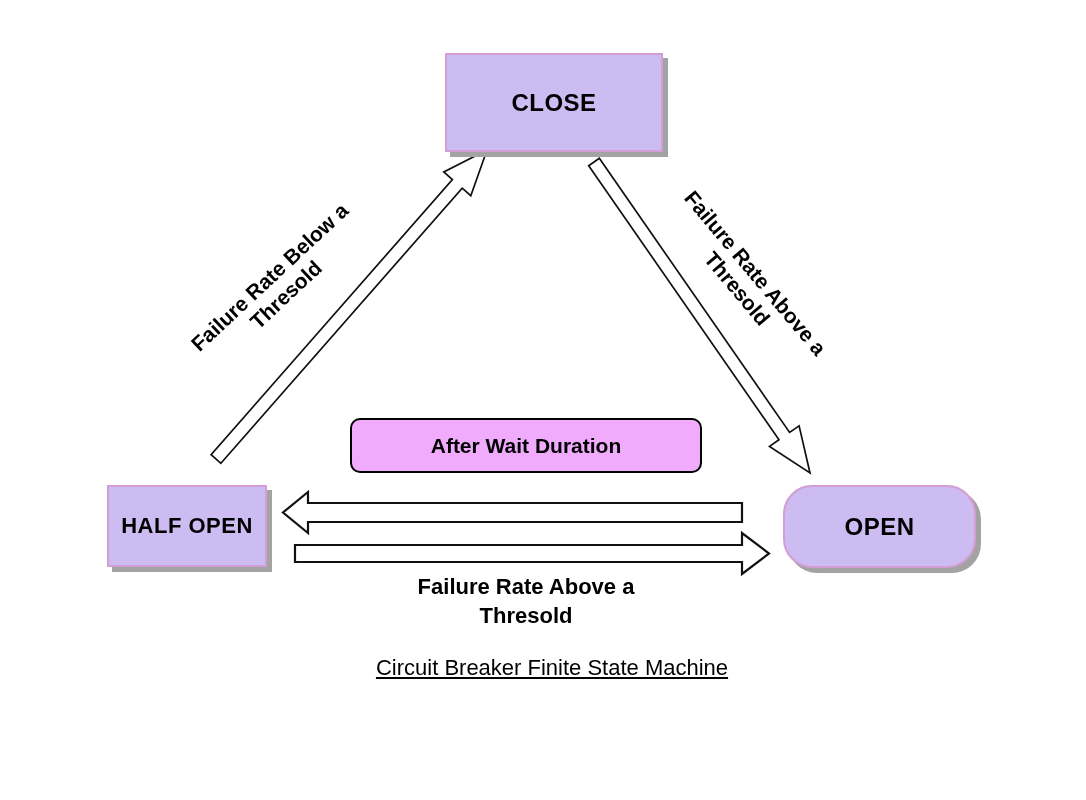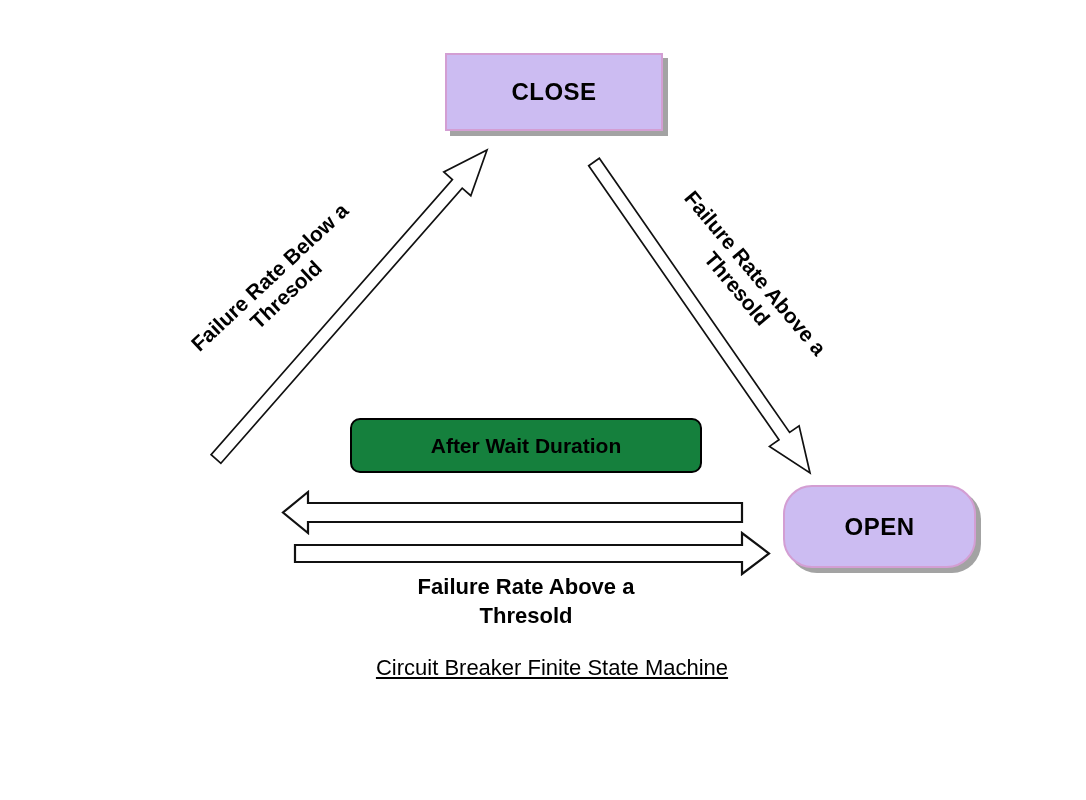--- a/index.html
+++ b/index.html
@@ -35,28 +35,28 @@
     justify-content:center;
     background:var(--state-fill);
     border:2px solid var(--state-border);
     box-shadow:5px 5px 0 0 var(--shadow);
     font-weight:bold;
     font-size:24px;
     letter-spacing:0.5px;
     color:#000;
     box-sizing:border-box;
   }
-  .state-close{ left:445px; top:53px;  width:218px; height:78px;align-items:center; }
+  .state-close{ left:445px; top:53px;  width:218px; height:99px;align-items:center; }
   .state-half-open{ left:107px; top:485px; width:160px; height:82px; font-size:22px;}
   .state-open{ left:783px; top:485px; width:193px; height:83px;border-radius:29px; }
   .wait-box{
     position:absolute;
     left:350px; top:418px;
     width:352px; height:55px;
-    background:#15803d;
+    background:#f0abfc;
     border:2px solid #000;
     border-radius:10px;
     display:flex;
     align-items:center;
     justify-content:center;
     font-weight:bold;
     font-size:21px;
     color:#000;
     box-sizing:border-box;
   }
@@ -112,20 +112,23 @@
 
     <path stroke-width="2.2" d="M742,503 L308,503 L308,492 L283,512.5 L308,533 L308,522 L742,522 Z"></path>
 
     <path stroke-width="2.2" d="M295,545 L742,545 L742,533 L769,553.5 L742,574 L742,562 L295,562 Z"></path>
   </svg>
 
   <div class="state-box state-close">
     <span>CLOSE</span>
   </div>
 
+  <div class="state-box state-half-open">
+    <span>HALF OPEN</span>
+  </div>
 
   <div class="state-box state-open">
     <span>OPEN</span>
   </div>
 
   <div class="wait-box">
     <span>After Wait Duration</span>
   </div>
 
   <div class="diag-label left">

